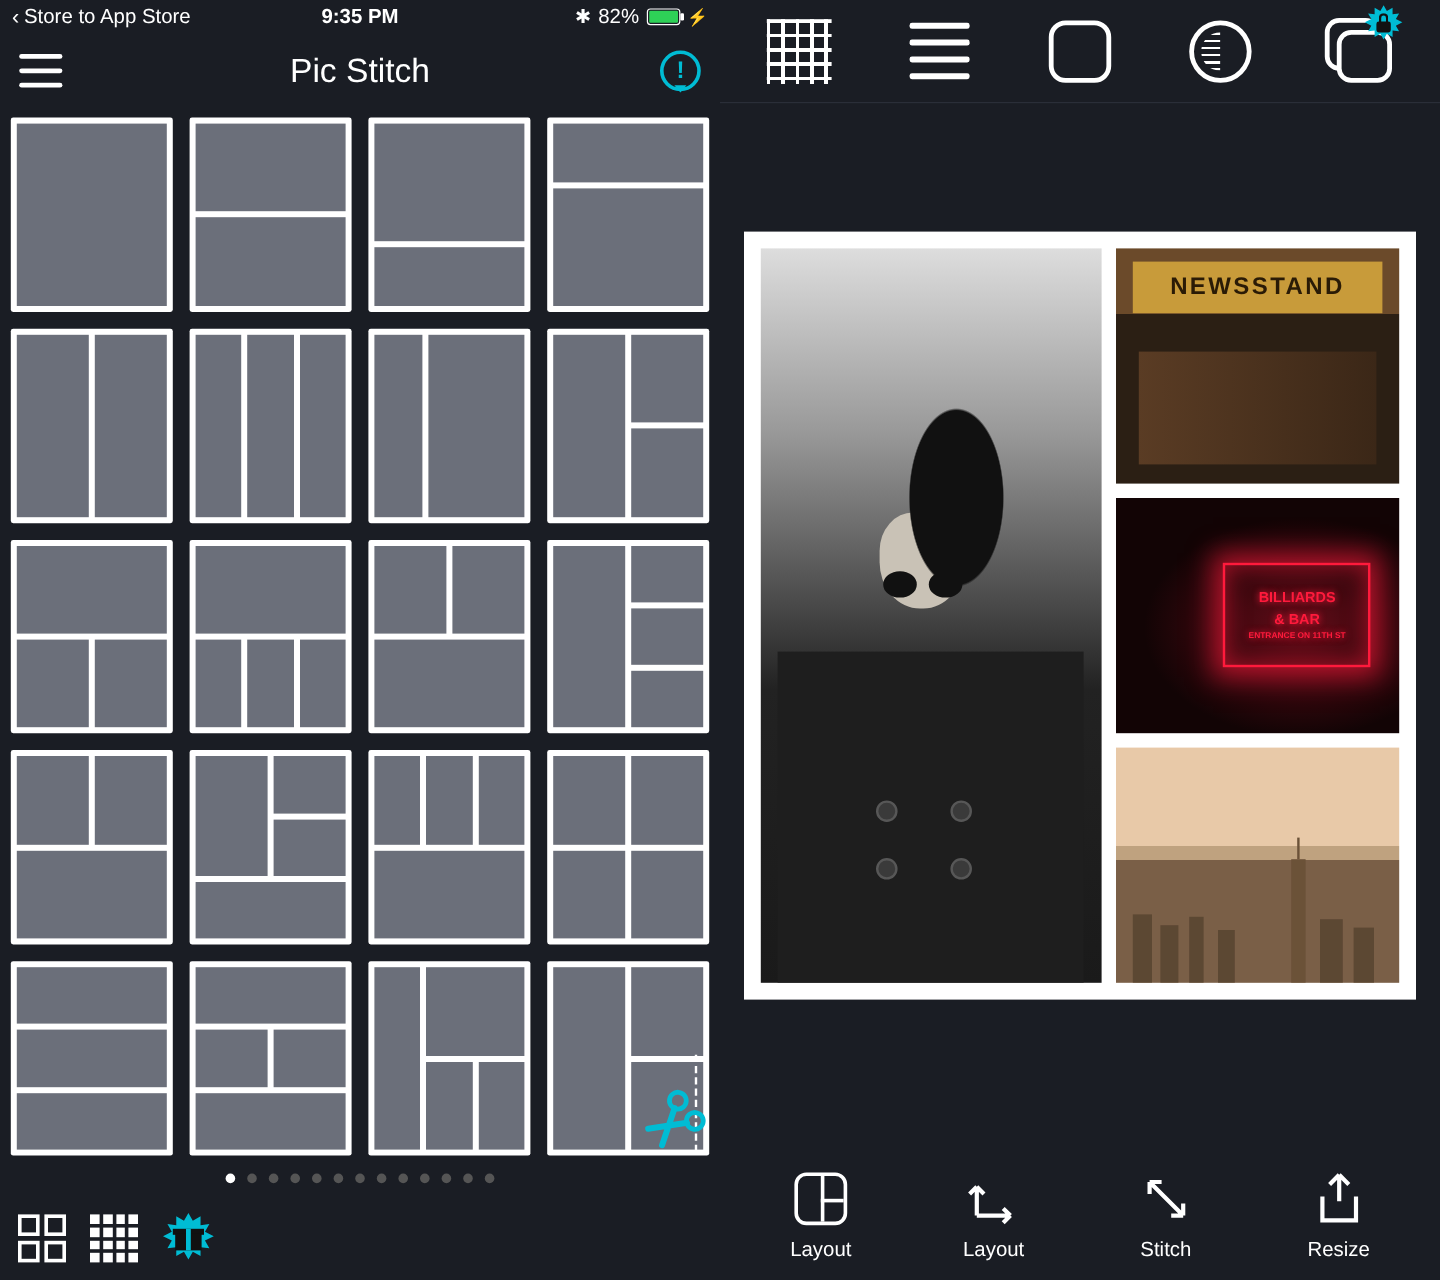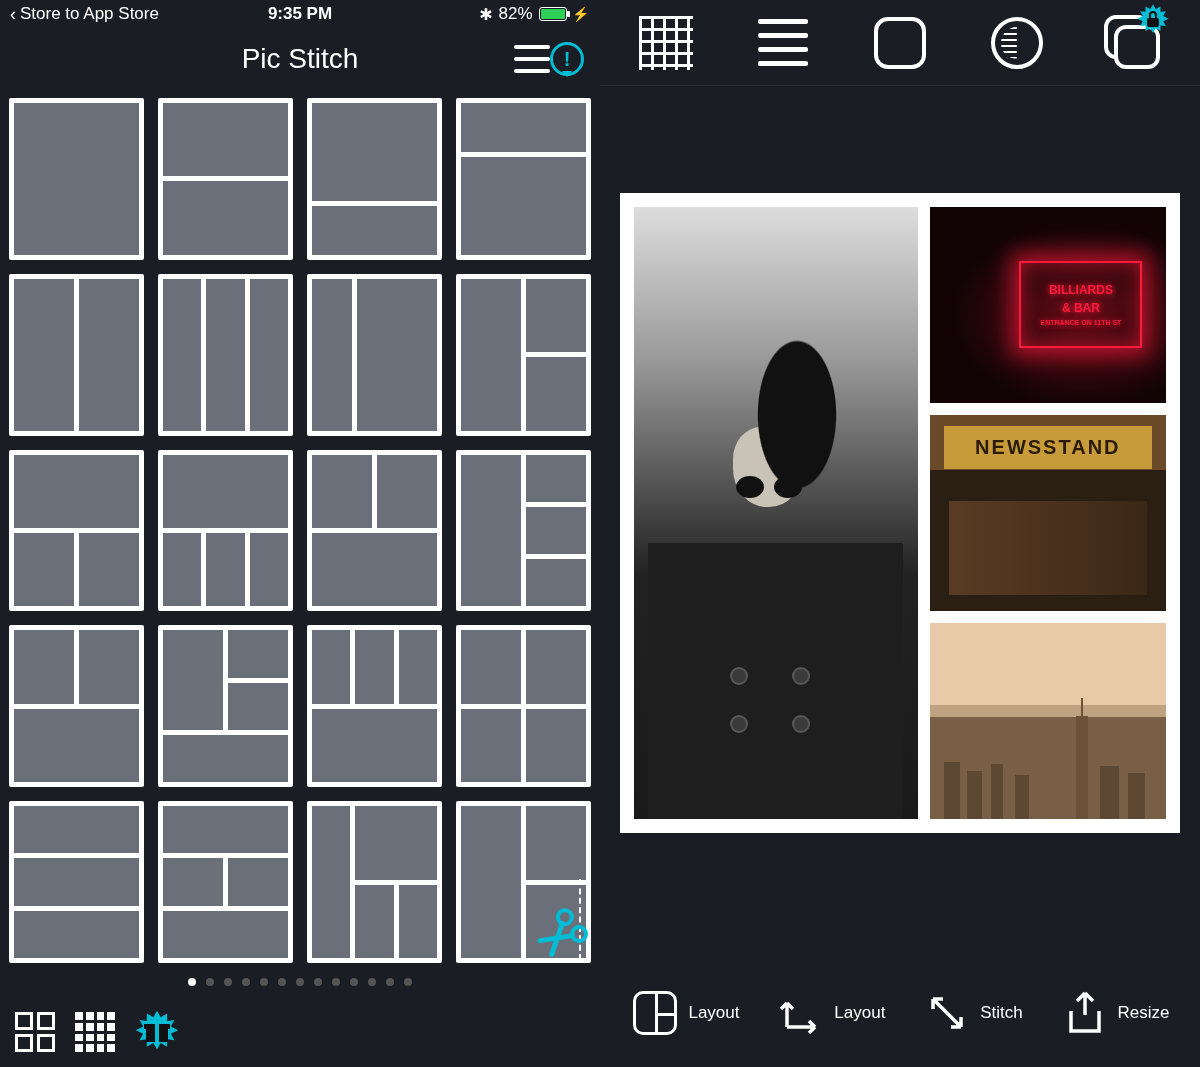--- a/index.html
+++ b/index.html
@@ -38,21 +38,21 @@
   width:28px; height:14px; border:1.5px solid #fff; border-radius:3px; position:relative;
 }
 .batt::after { content:""; position:absolute; right:-4px; top:3px; width:2.5px; height:6px; background:#fff; border-radius:1px;}
 .batt .fill { position:absolute; left:1px; top:1px; bottom:1px; width:95%; background:#2ed157; border-radius:1px;}
 .bolt { font-size:14px; }
 
 .nav-bar {
   height: 62px;
   display:flex;
   align-items:center;
-  justify-content:flex-end;
+  justify-content:space-between;
   padding: 0 16px;
 }
 .nav-bar .title { color:#fff; font-size:28px; font-weight:300; position:absolute; left:50%; transform:translateX(-50%);}
 .hamburger { width:36px; height:28px; display:flex; flex-direction:column; justify-content:space-between;}
 .hamburger div { height:4px; background:#fff; border-radius:2px;}
 .info-btn {
   width:34px; height:34px; border:3px solid #00bcd4; border-radius:50%;
   display:flex; align-items:center; justify-content:center; position:relative;
 }
 .info-btn span { color:#00bcd4; font-weight:800; font-size:20px; }
@@ -197,21 +197,21 @@
 .ph4 .b3 { left:26%; width:5%; height:48%;}
 .ph4 .b4 { left:36%; width:6%; height:38%;}
 .ph4 .emp { left:62%; width:5%; height:90%; background:#6b5238;}
 .ph4 .emp::before { content:""; position:absolute; left:40%; top:-18%; width:20%; height:18%; background:#6b5238;}
 .ph4 .b6 { left:72%; width:8%; height:46%;}
 .ph4 .b7 { left:84%; width:7%; height:40%;}
 
 .bottom-bar {
   height:108px; display:flex; align-items:center; justify-content:space-around; padding:0 12px;
 }
-.bb-item { display:flex; flex-direction:row; align-items:center; gap:8px; color:#fff; font-size:17px; cursor:pointer;}
+.bb-item { display:flex; flex-direction:column; align-items:center; gap:8px; color:#fff; font-size:17px; cursor:pointer;}
 .bb-icon { width:50px; height:50px; display:flex; align-items:center; justify-content:center;}
 .layout-ic { width:44px; height:44px; border:3px solid #fff; border-radius:10px; position:relative;}
 .layout-ic::before { content:""; position:absolute; left:50%; top:0; bottom:0; width:3px; background:#fff;}
 .layout-ic::after { content:""; position:absolute; right:0; width:50%; top:50%; height:3px; background:#fff;}
 .aspect-ic svg, .resize-ic svg, .export-ic svg { stroke:#fff; fill:none; stroke-width:3.5;}
 </style>
 </head>
 <body>
 
 <div class="screen">
@@ -457,31 +457,31 @@
         <div class="face"></div>
           <div class="glasses"></div>
           <div class="coat"></div>
         <div class="btns">
             <span></span>
             <span></span>
             <span></span>
             <span></span>
           </div>
       </div>
+      <div class="ph ph2">
+        <div class="sign">NEWSSTAND</div>
+        <div class="shelf"></div>
+      </div>
       <div class="ph ph3">
         <div class="glow"></div>
         <div class="neon">
           <div>BILLIARDS</div>
           <div>&amp; BAR</div>
           <div style="font-size:7px">ENTRANCE ON 11TH ST</div>
         </div>
-      </div>
-      <div class="ph ph2">
-        <div class="sign">NEWSSTAND</div>
-        <div class="shelf"></div>
       </div>
       <div class="ph ph4">
         <div class="skyline">
           <div class="bld b1"></div>
             <div class="bld b2"></div>
             <div class="bld b3"></div>
             <div class="bld b4"></div>
           <div class="bld emp"></div>
             <div class="bld b6"></div>
             <div class="bld b7"></div>

